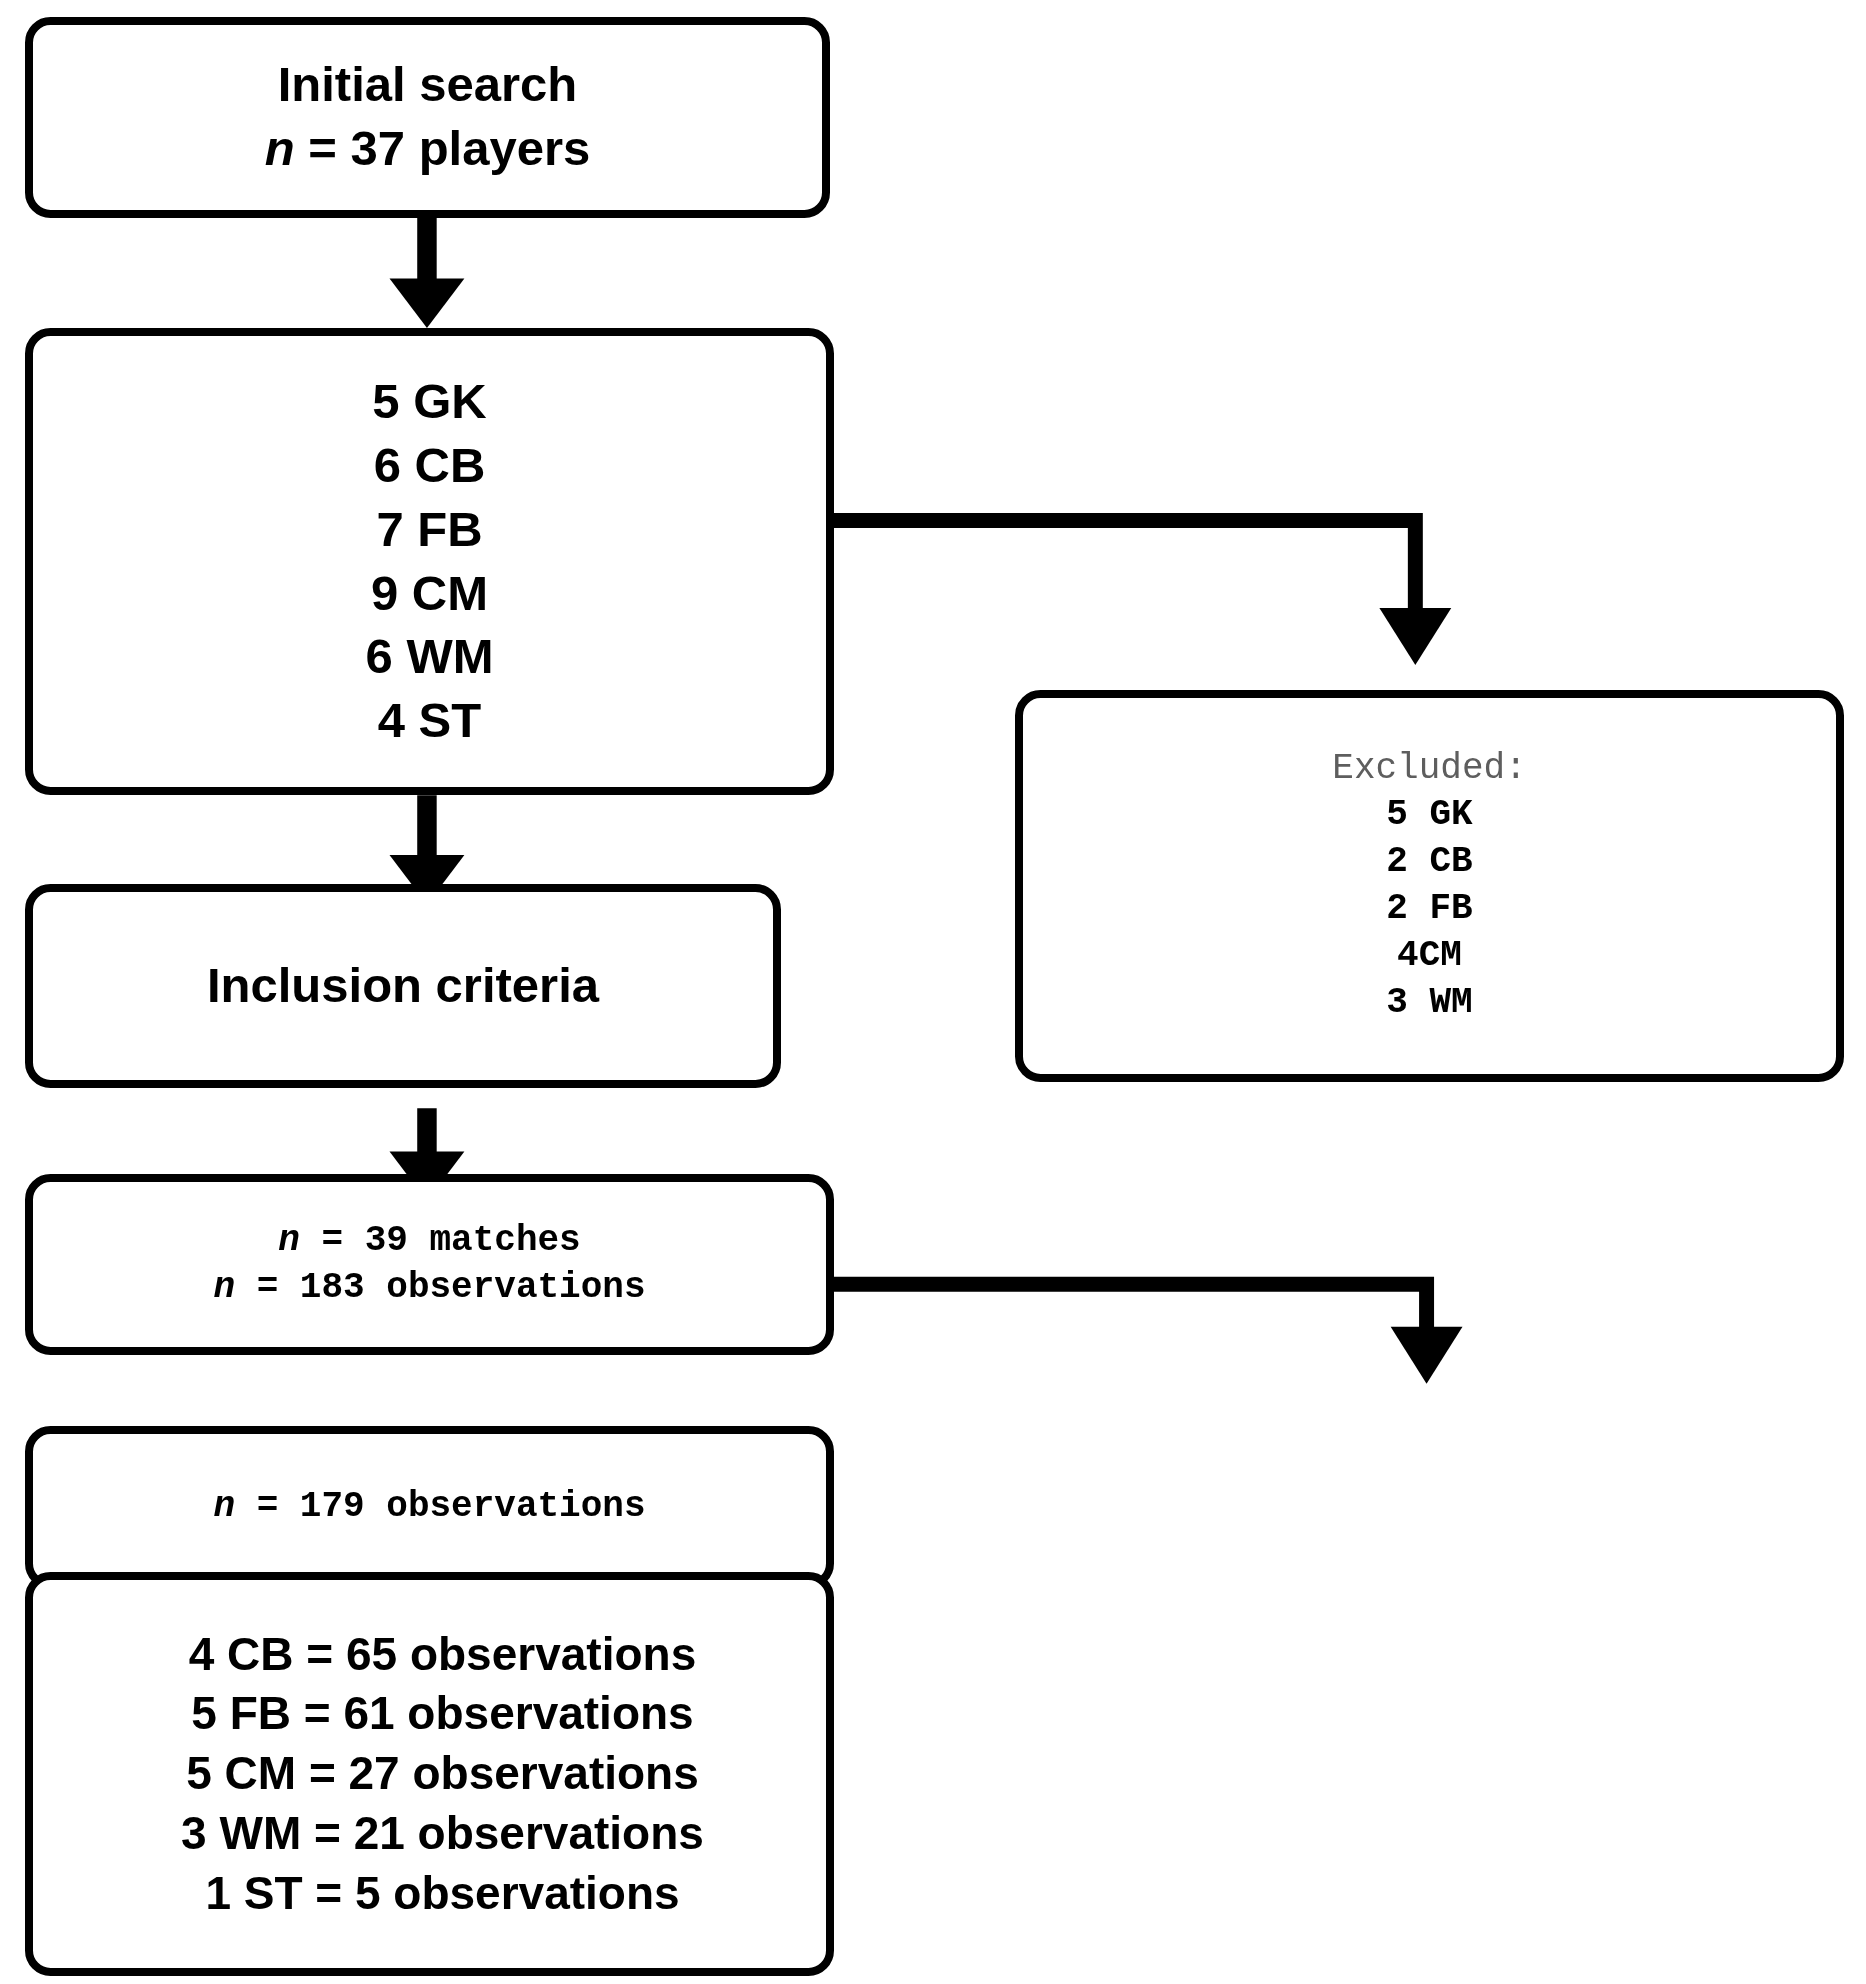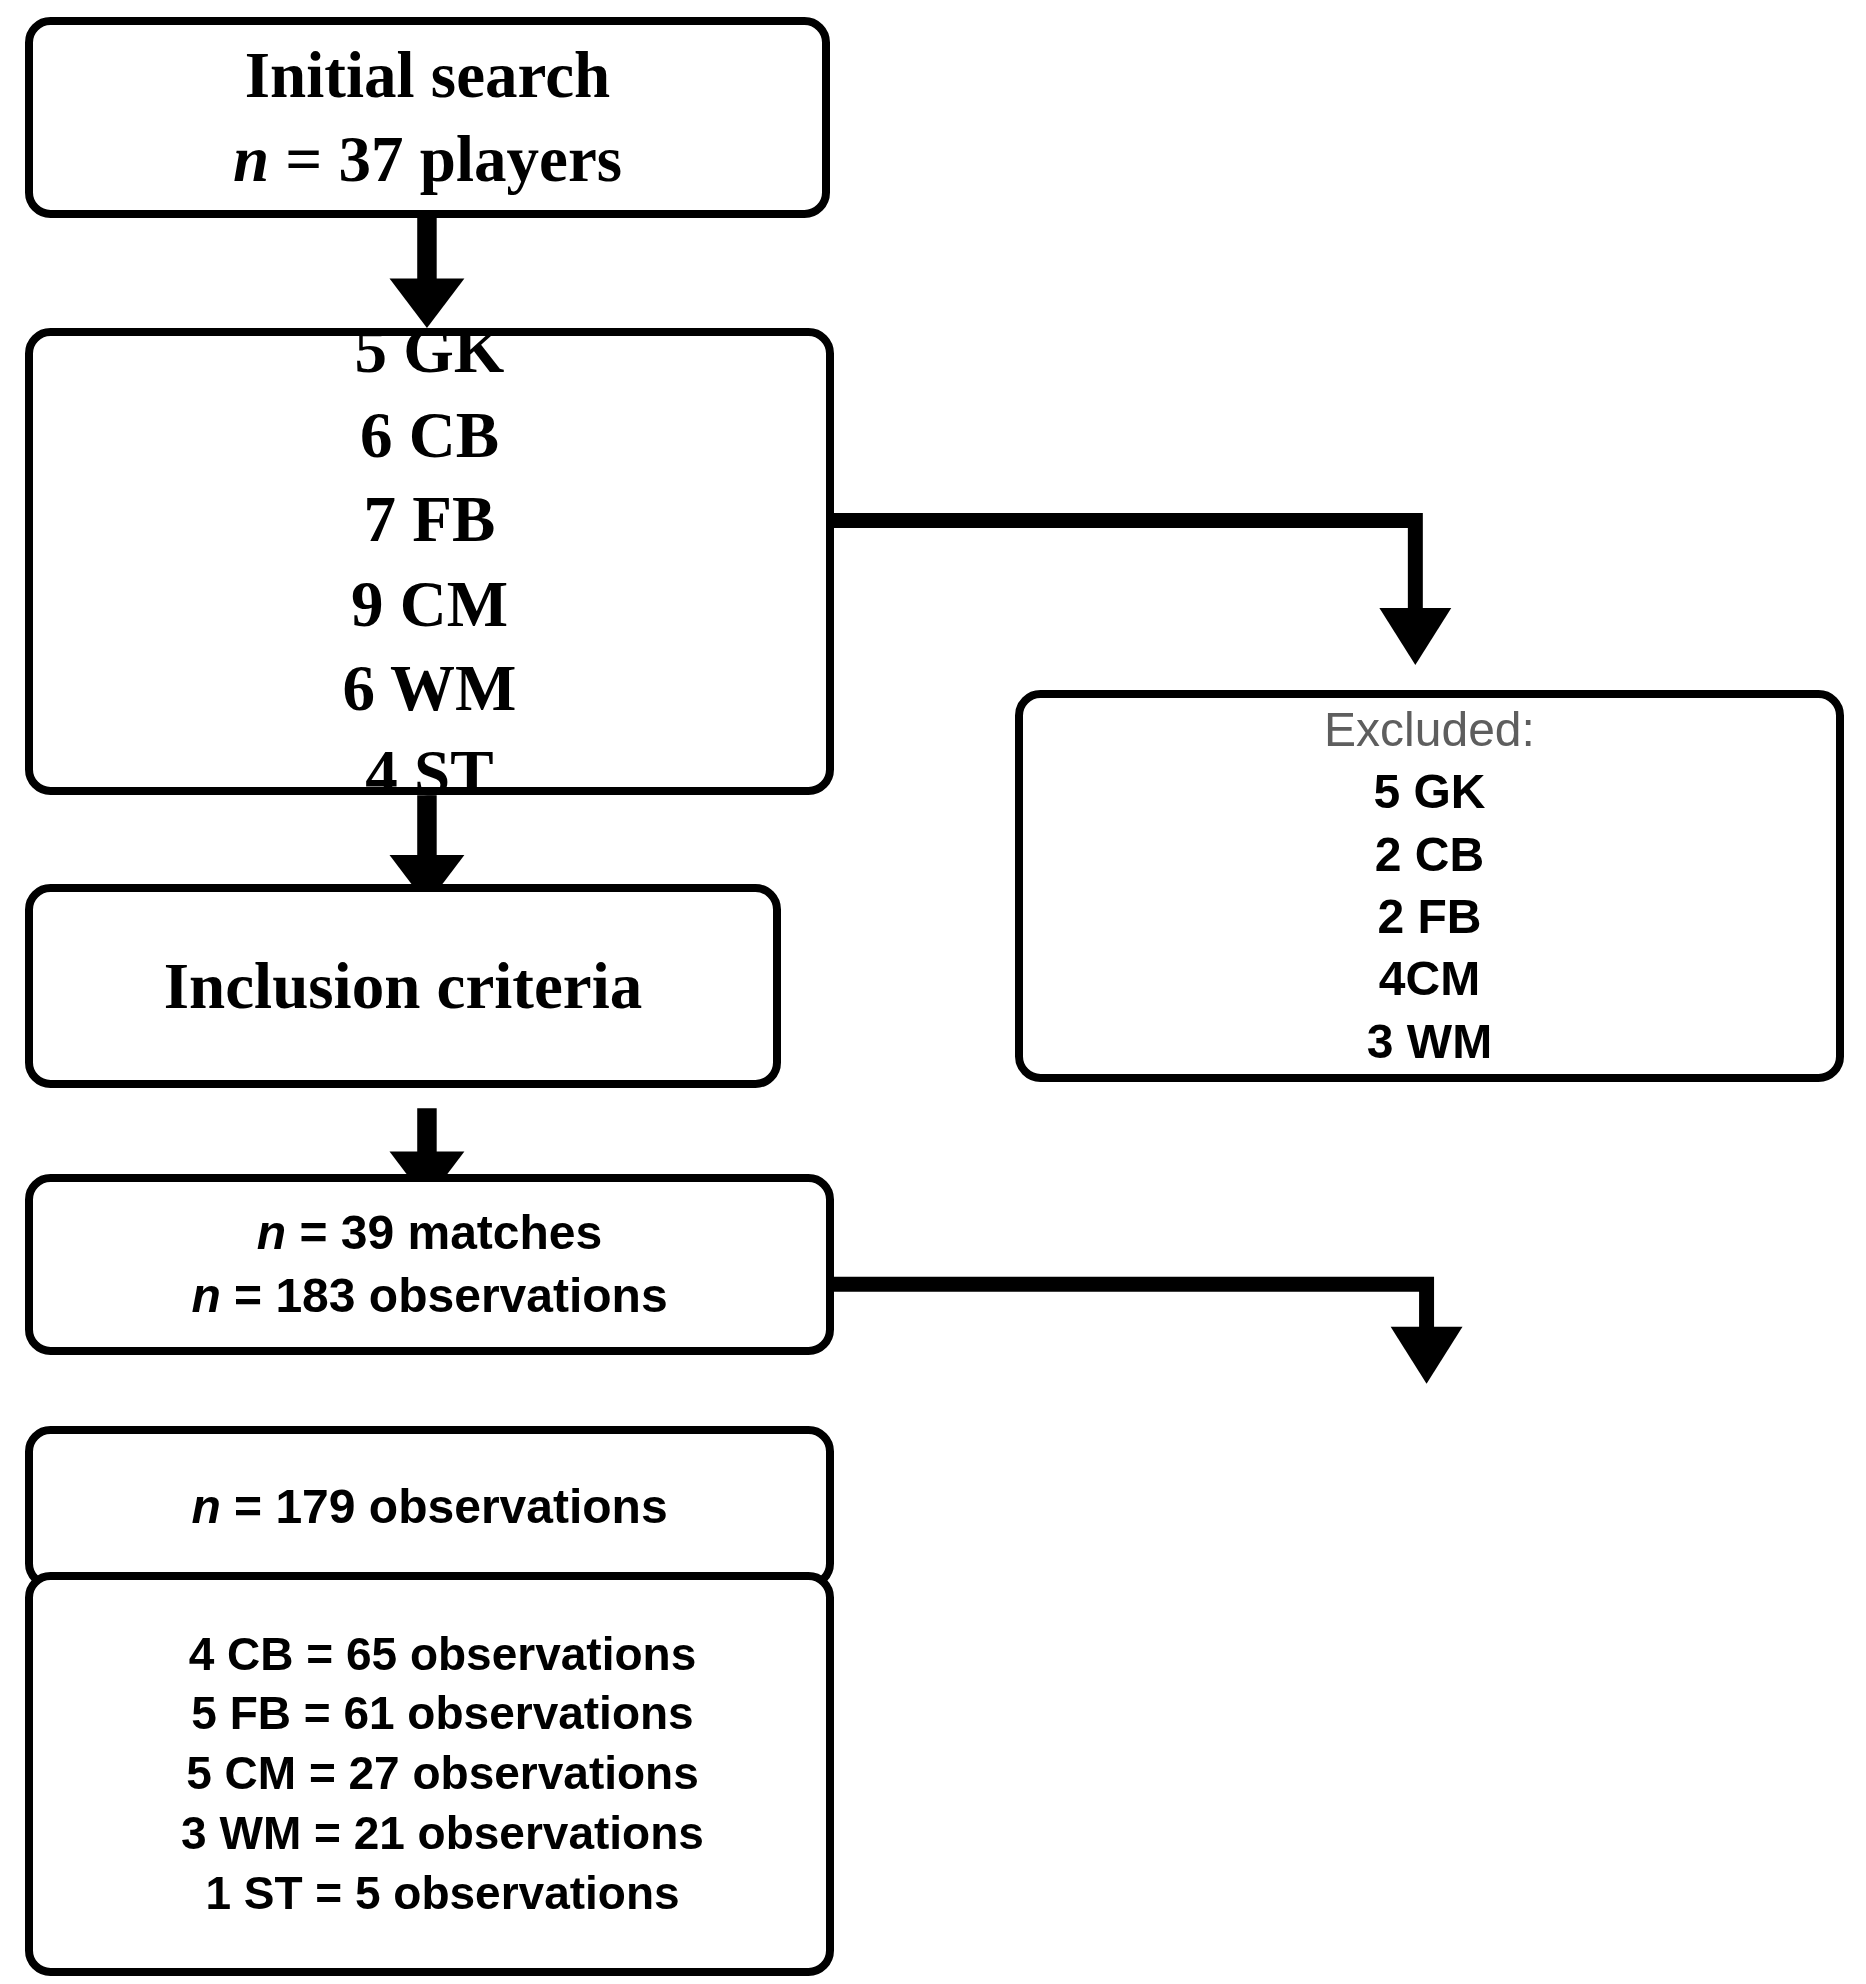--- a/index.html
+++ b/index.html
@@ -36,22 +36,22 @@
     white-space: nowrap;
   }
   .node-line.muted {
     color: #5e5e5e;
     font-weight: normal;
   }
   .node-line .ital {
     font-style: italic;
   }
   
-  .t-lg  { font-size: 65px; font-family: Liberation Serif, serif; }
-  .t-md  { font-size: 48px; }
+  .t-lg  { font-size: 49px; }
+  .t-md  { font-size: 36px; font-family: Liberation Mono, monospace; }
   .t-sm  { font-size: 46px; }
 
   
   #connectors {
     position: absolute;
     left: 0;
     top: 0;
     width: 1867px;
     height: 1985px;
     pointer-events: none;

